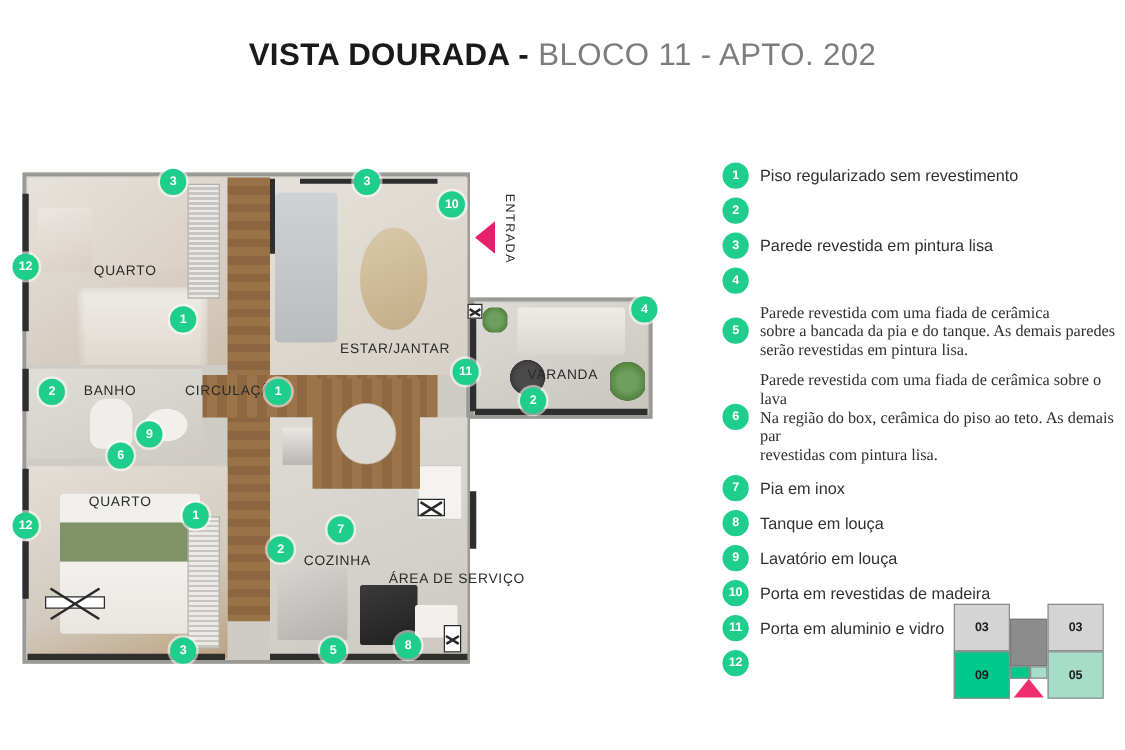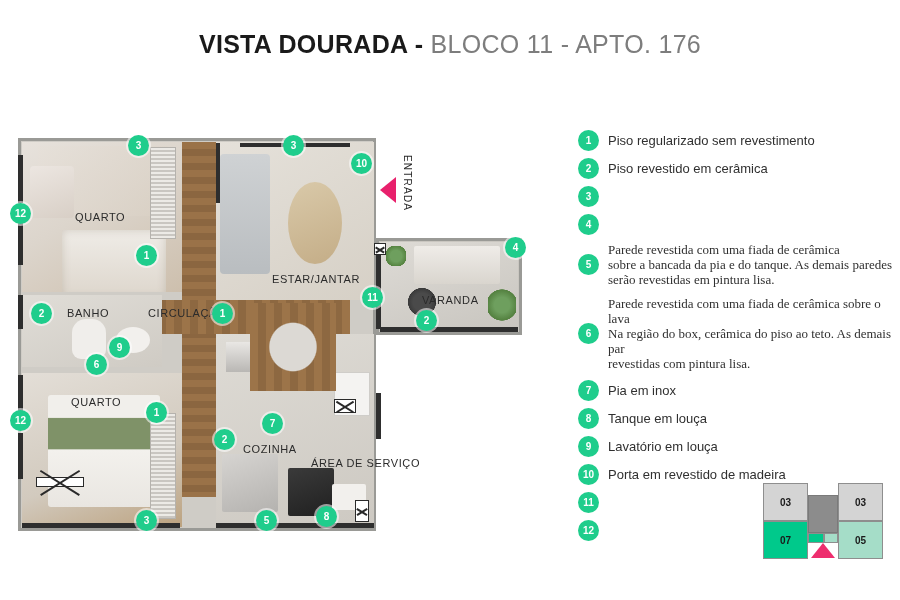--- a/index.html
+++ b/index.html
@@ -285,21 +285,21 @@
     width: 0; height: 0;
     border-left: 12px solid transparent;
     border-right: 12px solid transparent;
     border-bottom: 15px solid #ee2e6e;
   }
 </style>
 </head>
 <body>
 
 <div id="title-bar">
-  <span id="title-strong">VISTA DOURADA - </span><span id="title-light">BLOCO 11 - APTO. 176</span>
+  <span id="title-strong">VISTA DOURADA - </span><span id="title-light">BLOCO 11 - APTO. 202</span>
 </div>
 
 <div id="floorplan">
 
   <div class="fp-block" id="fp-main"></div>
   <div class="fp-block" id="fp-varanda"></div>
 
   <div class="room rm-q1">
     <div class="rm-q1-rug"></div>
     <div class="rm-q1-hl"></div>
@@ -398,24 +398,24 @@
   </div>
 </div>
 
 <div id="legend">
     <div class="legend-row">
       <div class="legend-badge">1</div>
       <div class="legend-text">Piso regularizado sem revestimento</div>
     </div>
     <div class="legend-row">
       <div class="legend-badge">2</div>
-      <div class="legend-text">Piso revestido em cerâmica</div>
     </div>
     <div class="legend-row">
       <div class="legend-badge">3</div>
+      <div class="legend-text">Parede revestida em pintura lisa</div>
     </div>
     <div class="legend-row">
       <div class="legend-badge">4</div>
     </div>
     <div class="legend-row tall">
       <div class="legend-badge">5</div>
       <div class="legend-text">Parede revestida com uma fiada de cerâmica
 sobre a bancada da pia e do tanque. As demais paredes
 serão revestidas em pintura lisa.</div>
     </div>
@@ -432,32 +432,33 @@
     <div class="legend-row">
       <div class="legend-badge">8</div>
       <div class="legend-text">Tanque em louça</div>
     </div>
     <div class="legend-row">
       <div class="legend-badge">9</div>
       <div class="legend-text">Lavatório em louça</div>
     </div>
     <div class="legend-row">
       <div class="legend-badge">10</div>
-      <div class="legend-text">Porta em revestido de madeira</div>
+      <div class="legend-text">Porta em revestidas de madeira</div>
     </div>
     <div class="legend-row">
       <div class="legend-badge">11</div>
+      <div class="legend-text">Porta em aluminio e vidro</div>
     </div>
     <div class="legend-row">
       <div class="legend-badge">12</div>
     </div>
   </div>
 
 <div id="keymap">
   <div id="km-core"></div>
   <div class="km-unit" id="km-01">03</div>
-  <div class="km-unit" id="km-02">07</div>
+  <div class="km-unit" id="km-02">09</div>
   <div class="km-unit" id="km-03">03</div>
   <div class="km-unit" id="km-04">05</div>
   <div id="km-lobby-l"></div>
   <div id="km-lobby-r"></div>
   <div id="km-arrow"></div>
 </div>
 
 </body></html>

